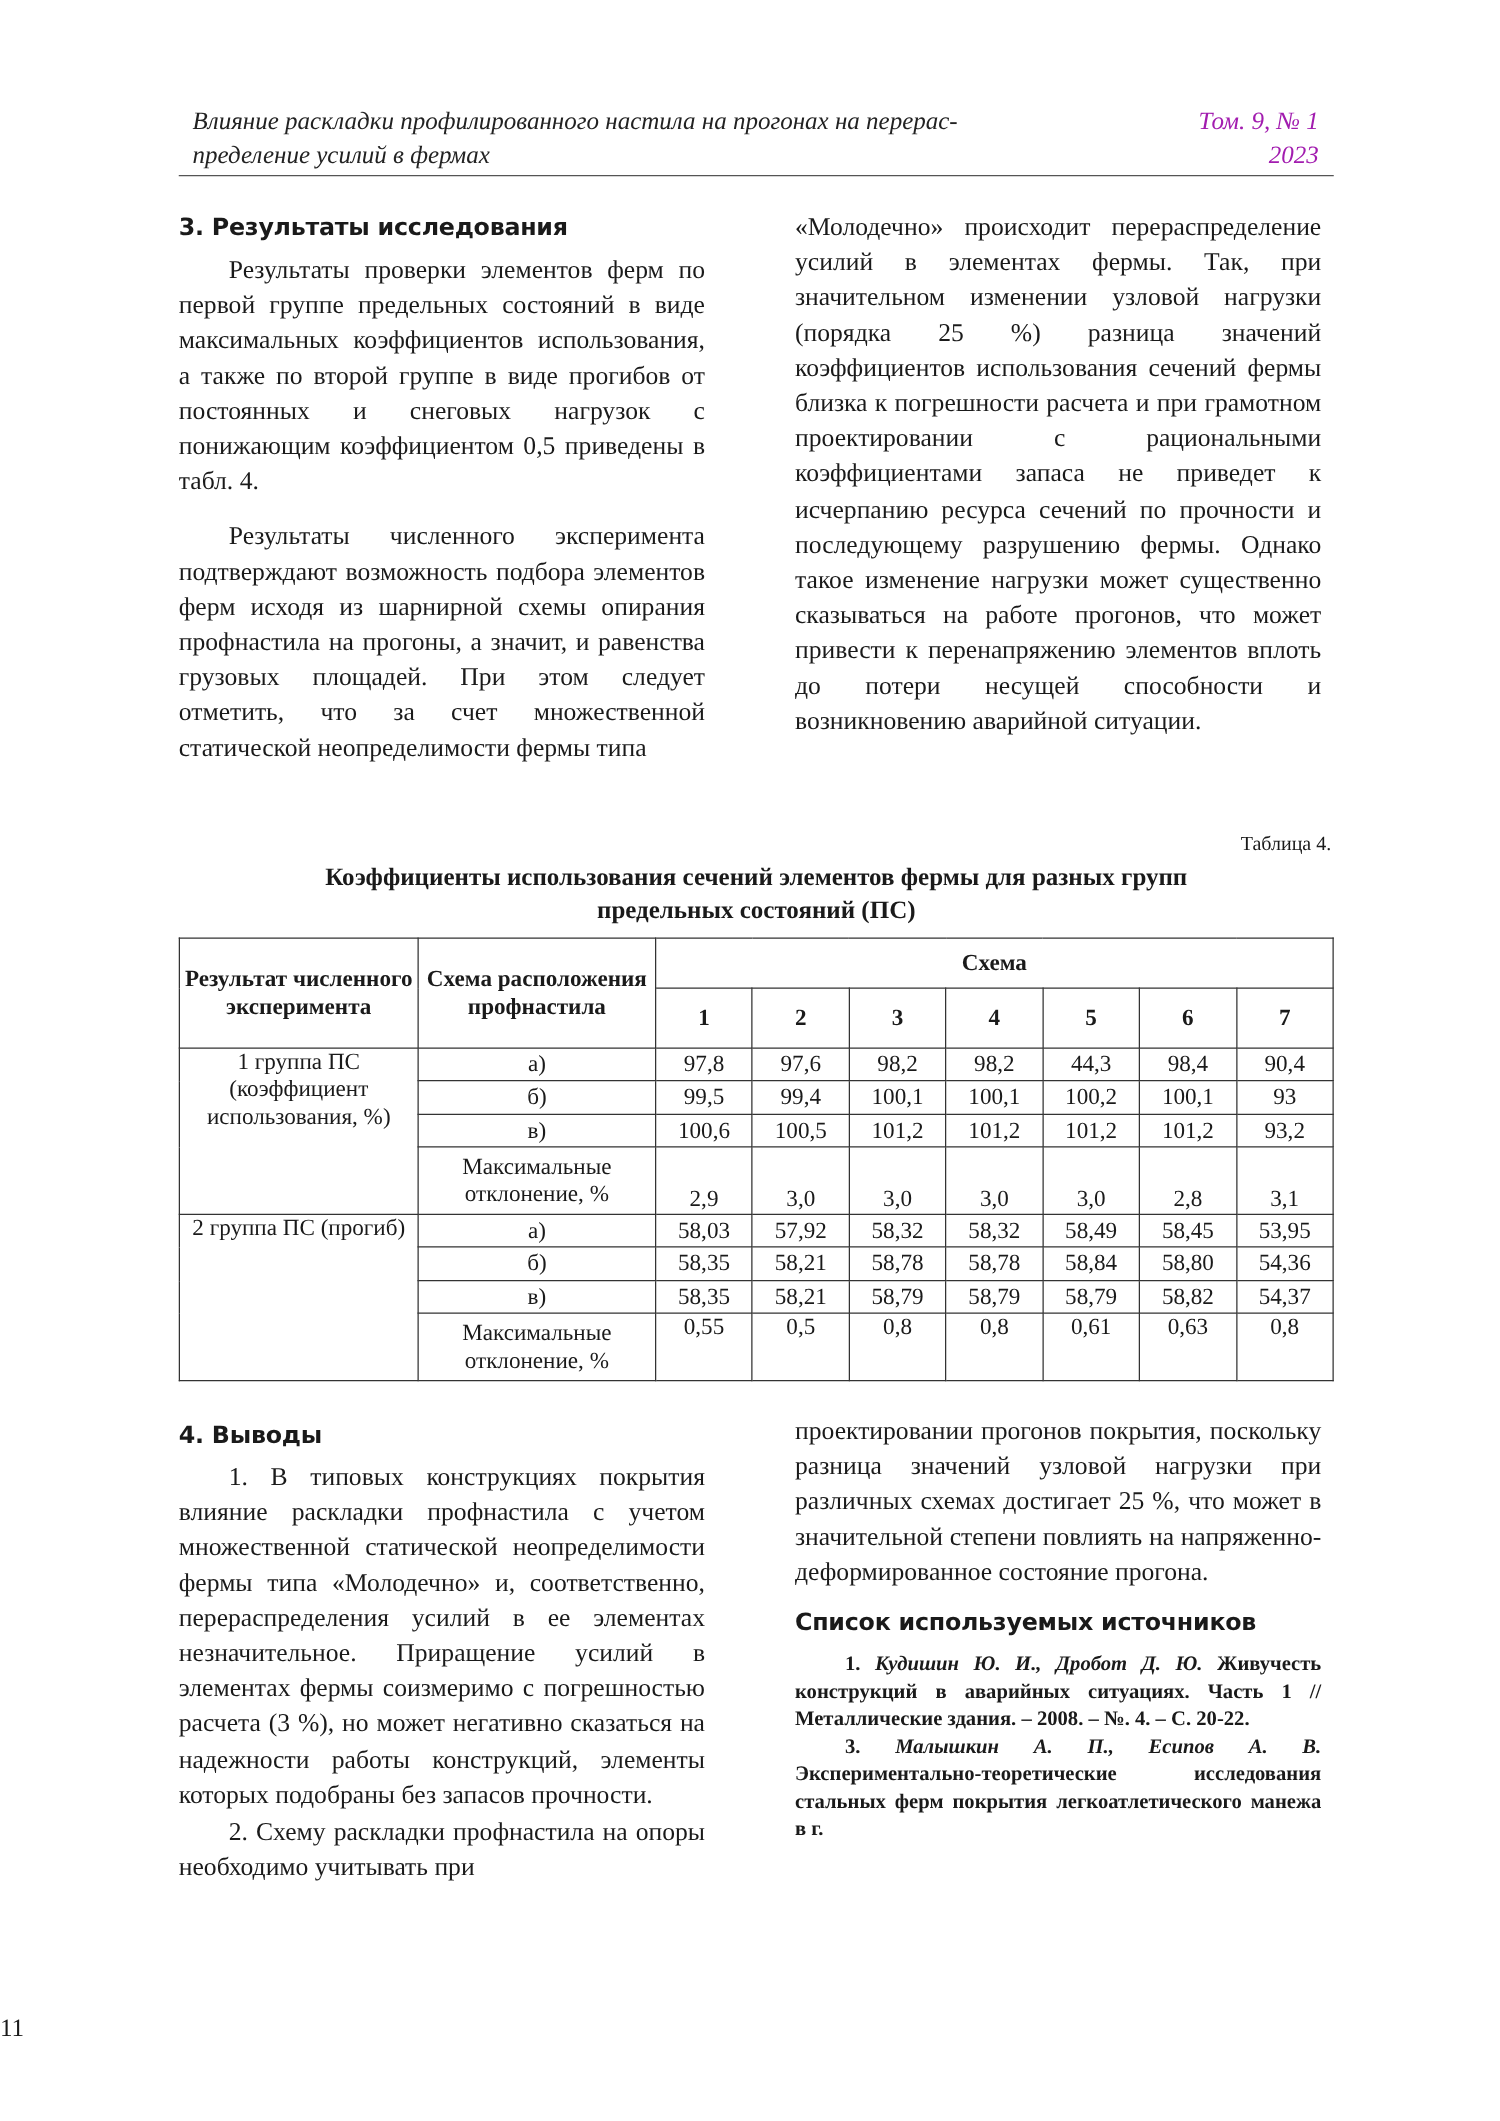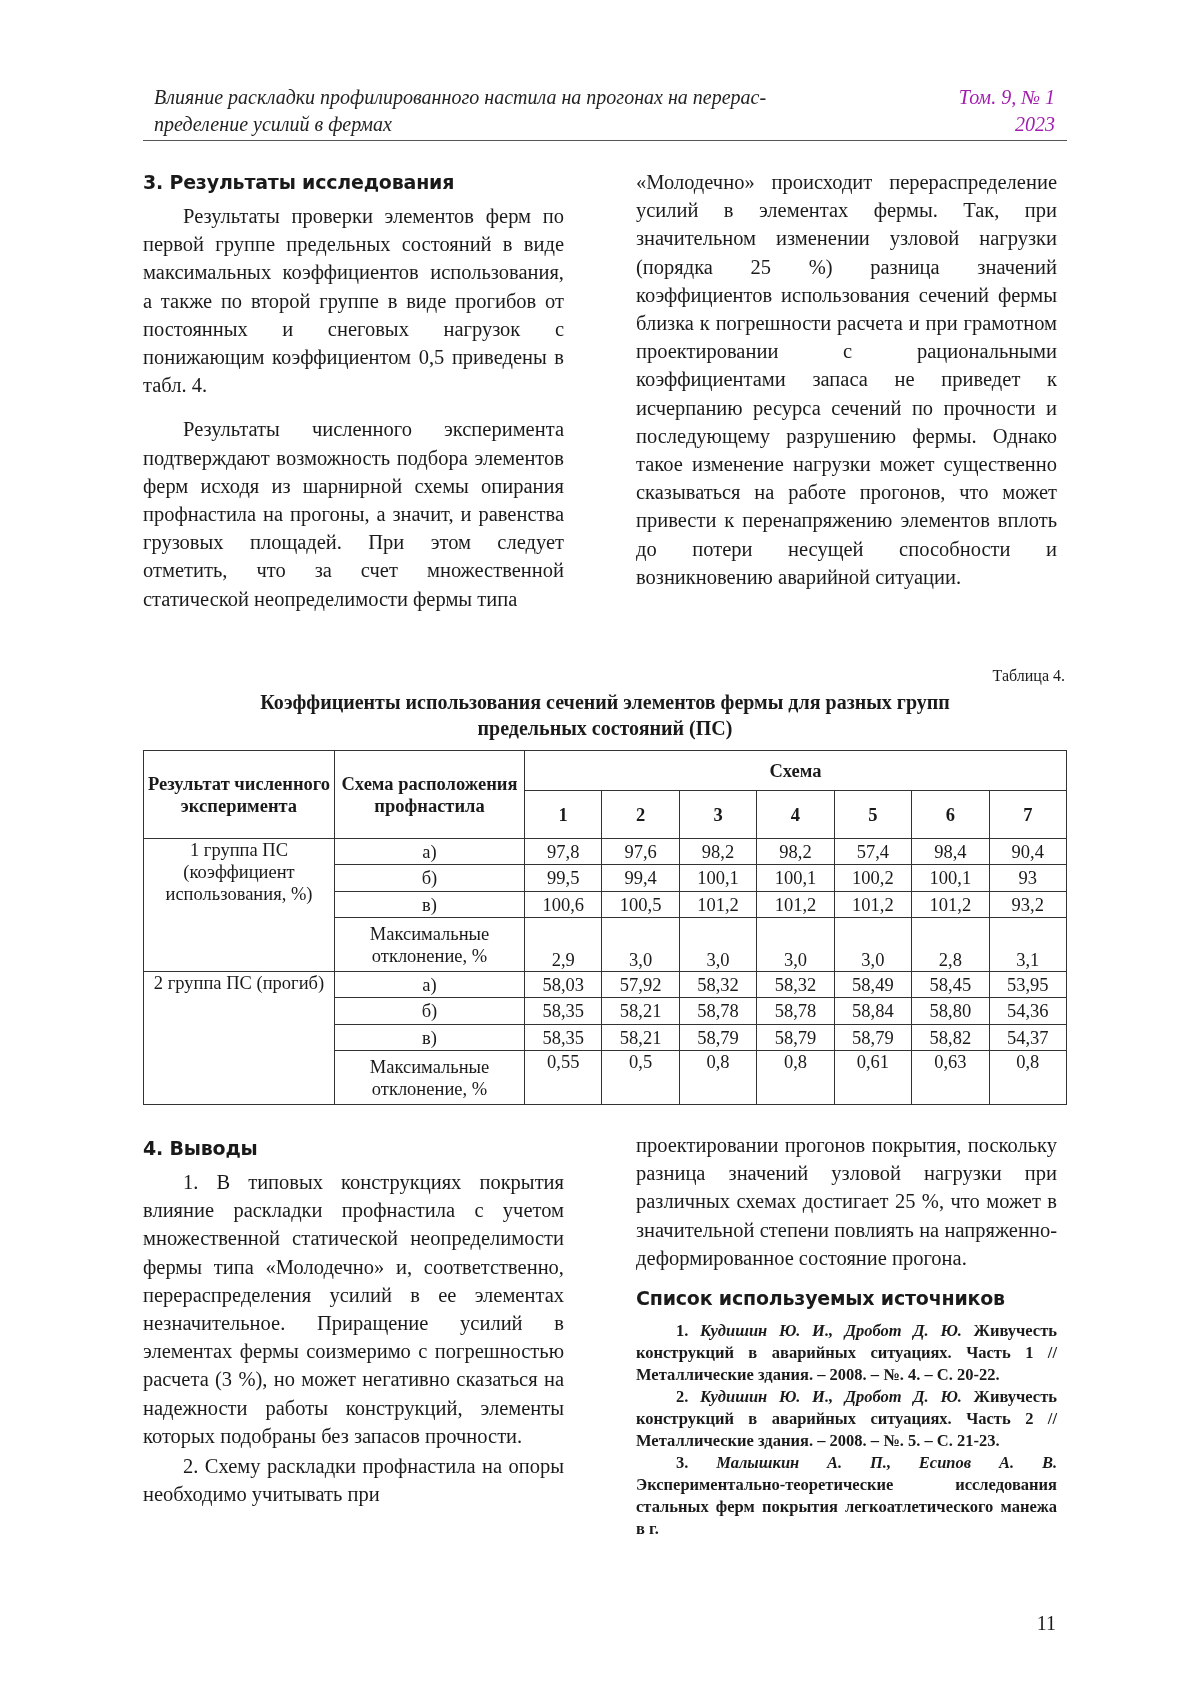--- a/index.html
+++ b/index.html
@@ -28,21 +28,21 @@
   th.h-scheme { width: 185px; }
   td.grp { vertical-align: top; line-height: 24px; }
   td.maxdev { line-height: 25px; }
   td.bottom { vertical-align: bottom; }
   td.top { vertical-align: top; }
 
   .refs { font-family: "Liberation Serif", serif; font-size: 16.5px; line-height: 22px; text-align: justify; }
   .refs .ref { margin: 0; font-weight: bold; }
   .refs i { font-style: italic; }
 
-  .page-num { position: absolute; left: 0; width: 1056px; top: 1612px; text-align: right; font-family: "Liberation Serif", serif; font-size: 20px; }
+  .page-num { position: absolute; left: 0; width: 1056px; top: 1612px; text-align: left; font-family: "Liberation Serif", serif; font-size: 20px; }
 </style>
 </head>
 <body>
 
 <div class="run-header">
   <div class="run-title">
     <div>Влияние раскладки профилированного настила на прогонах на перерас-</div>
     <div>пределение усилий в фермах</div>
   </div>
   <div class="run-vol">
@@ -83,21 +83,21 @@
         <th>6</th>
         <th>7</th>
       </tr>
   <tr style="height: 26px;">
         <td rowspan="4" class="grp">1 группа ПС (коэффициент использования, %)</td>
         <td>а)</td>
         <td>97,8</td>
         <td>97,6</td>
         <td>98,2</td>
         <td>98,2</td>
-        <td>57,4</td>
+        <td>44,3</td>
         <td>98,4</td>
         <td>90,4</td>
       </tr>
       <tr style="height: 27px;">
         <td>б)</td>
         <td>99,5</td>
         <td>99,4</td>
         <td>100,1</td>
         <td>100,1</td>
         <td>100,2</td>
@@ -172,18 +172,17 @@
   <h2 class="heading" style="margin-bottom:6px;">4. Выводы</h2>
   <p style="margin-bottom:2px;">1. В типовых конструкциях покрытия влияние раскладки профнастила с учетом множественной статической неопределимости фермы типа «Молодечно» и, соответственно, перераспределения усилий в ее элементах незначительное. Приращение усилий в элементах фермы соизмеримо с погрешностью расчета (3 %), но может негативно сказаться на надежности работы конструкций, элементы которых подобраны без запасов прочности.</p>
   <p>2. Схему раскладки профнастила на опоры необходимо учитывать при</p>
 </div>
 
 <div class="col col-right" style="top:1131px;">
   <p class="noindent">проектировании прогонов покрытия, поскольку разница значений узловой нагрузки при различных схемах достигает 25 %, что может в значительной степени повлиять на напряженно-деформированное состояние прогона.</p>
   <h2 class="heading" style="margin-top:12px;margin-bottom:8px;">Список используемых источников</h2>
   <div class="refs" id="refs">
       <p class="ref"><span>1.</span> <i>Кудишин Ю. И., Дробот Д. Ю.</i> <span>Живучесть конструкций в аварийных ситуациях. Часть 1 // Металлические здания. – 2008. – №. 4. – С. 20-22.</span></p>
-      <p class="ref"><span>2.</span> <i>Кудишин Ю. И., Дробот Д. Ю.</i> <span>Живучесть конструкций в аварийных ситуациях. Часть 2 // Металлические здания. – 2008. – №. 5. – С. 21-23.</span></p>
       <p class="ref"><span>3.</span> <i>Малышкин А. П., Есипов А. В.</i> <span>Экспериментально-теоретические исследования стальных ферм покрытия легкоатлетического манежа в г.</span></p>
     </div>
 </div>
 
 <div class="page-num">11</div>
 
 </body></html>

